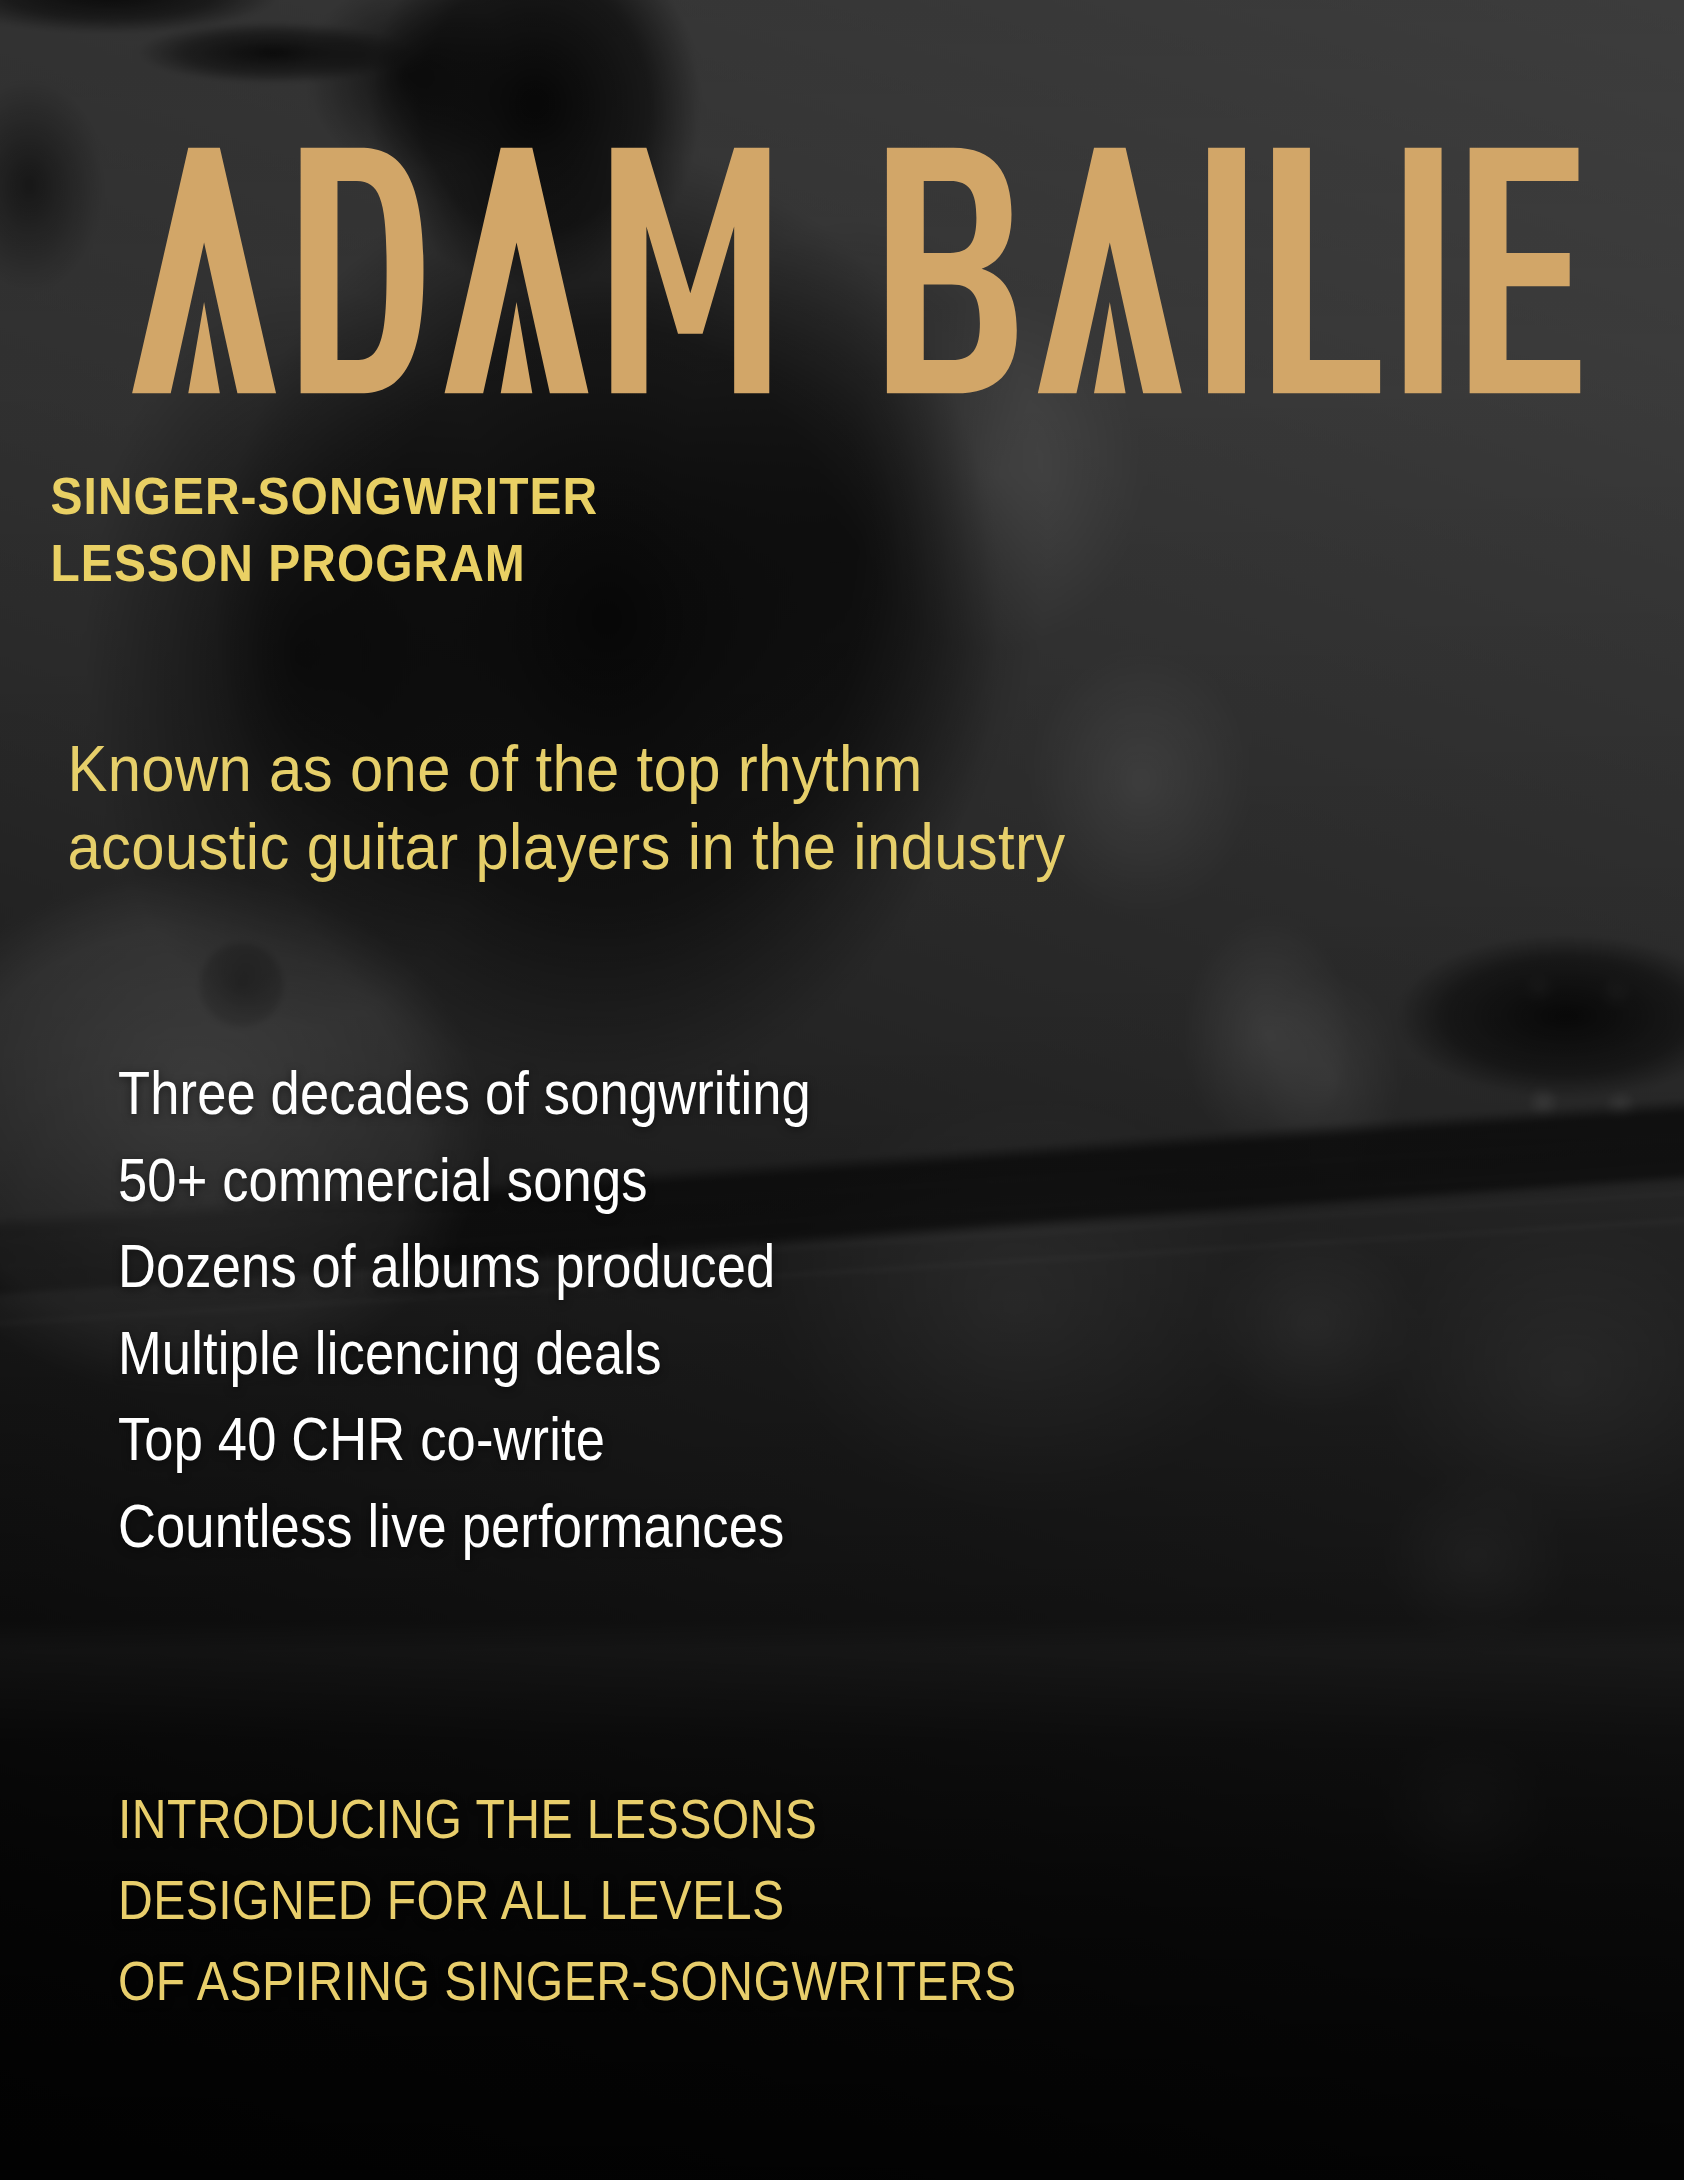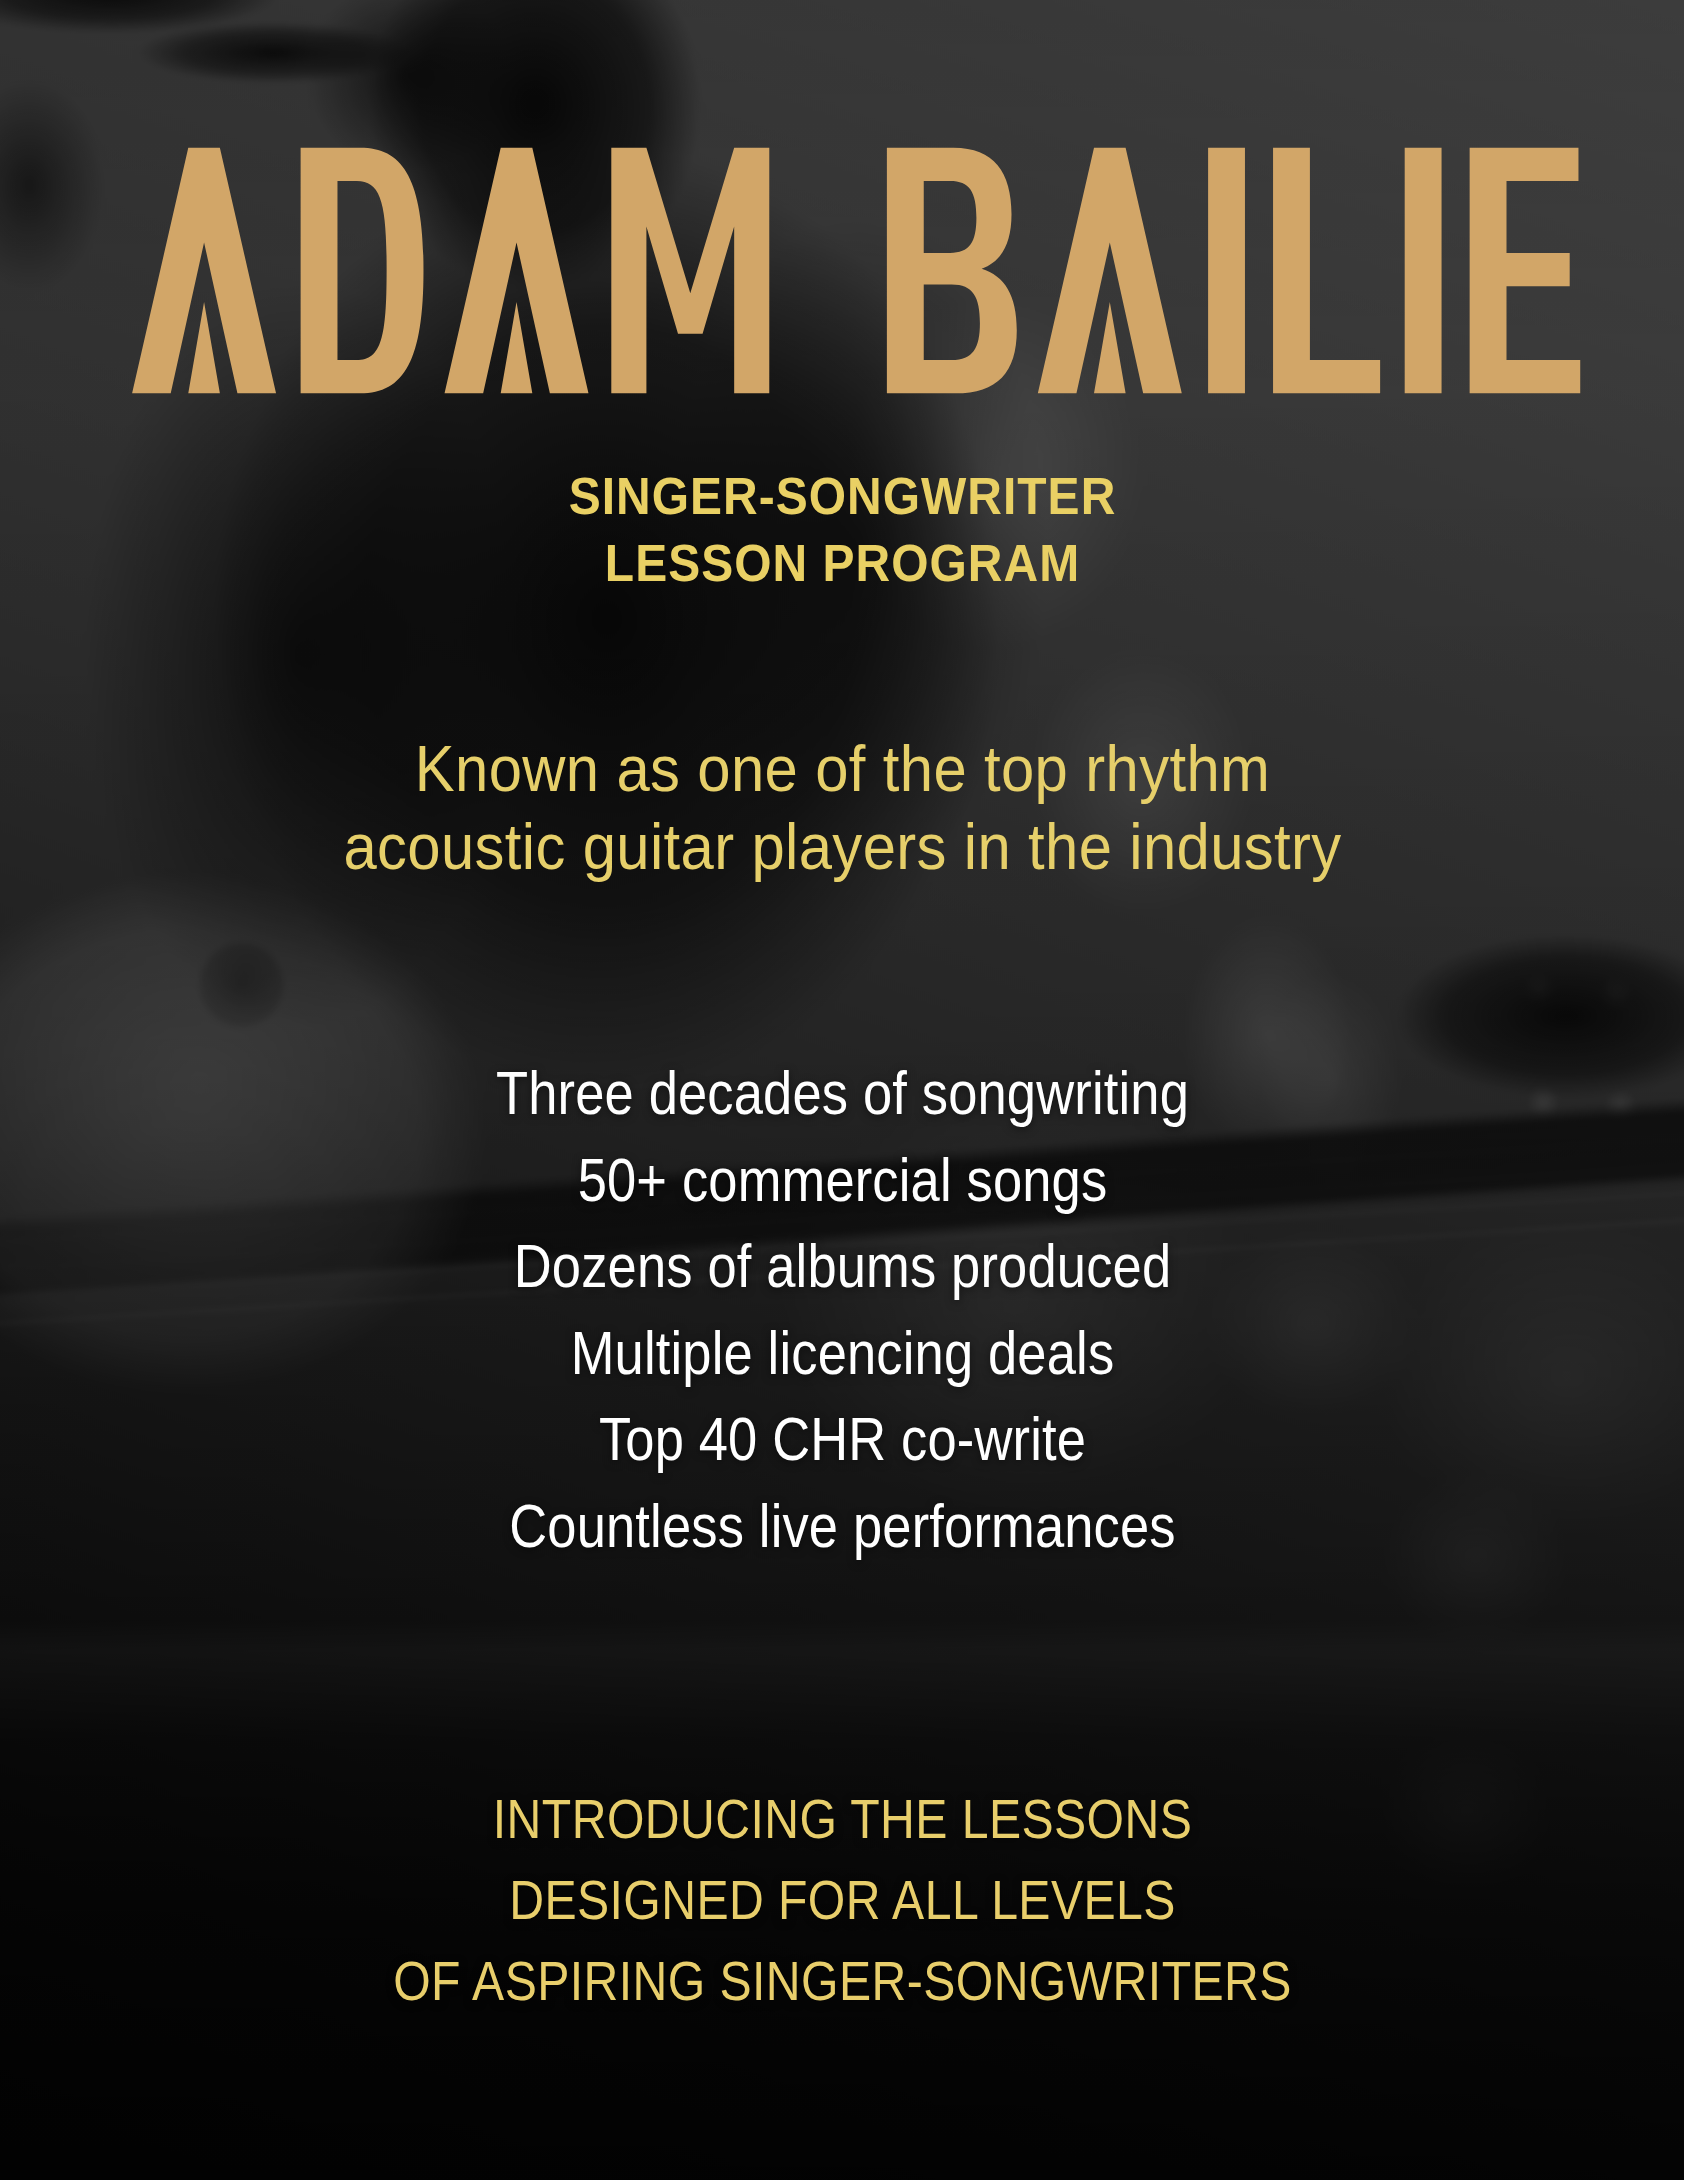--- a/index.html
+++ b/index.html
@@ -89,21 +89,21 @@
       linear-gradient(180deg, rgba(0,0,0,.18) 0%, rgba(0,0,0,.10) 18%, rgba(0,0,0,.22) 48%, rgba(0,0,0,.46) 72%, rgba(0,0,0,.74) 88%, rgba(0,0,0,.86) 100%);
     pointer-events: none;
   }
 
   
   .content {
     position: relative;
     z-index: 2;
     width: 100%;
     height: 100%;
-    text-align: center;
+    text-align: left;
     border-radius: 11px;
   }
 
   
   .title-wrap {
     position: absolute;
     top: 130px;
     left: 0;
     right: 0;
     display: flex;

